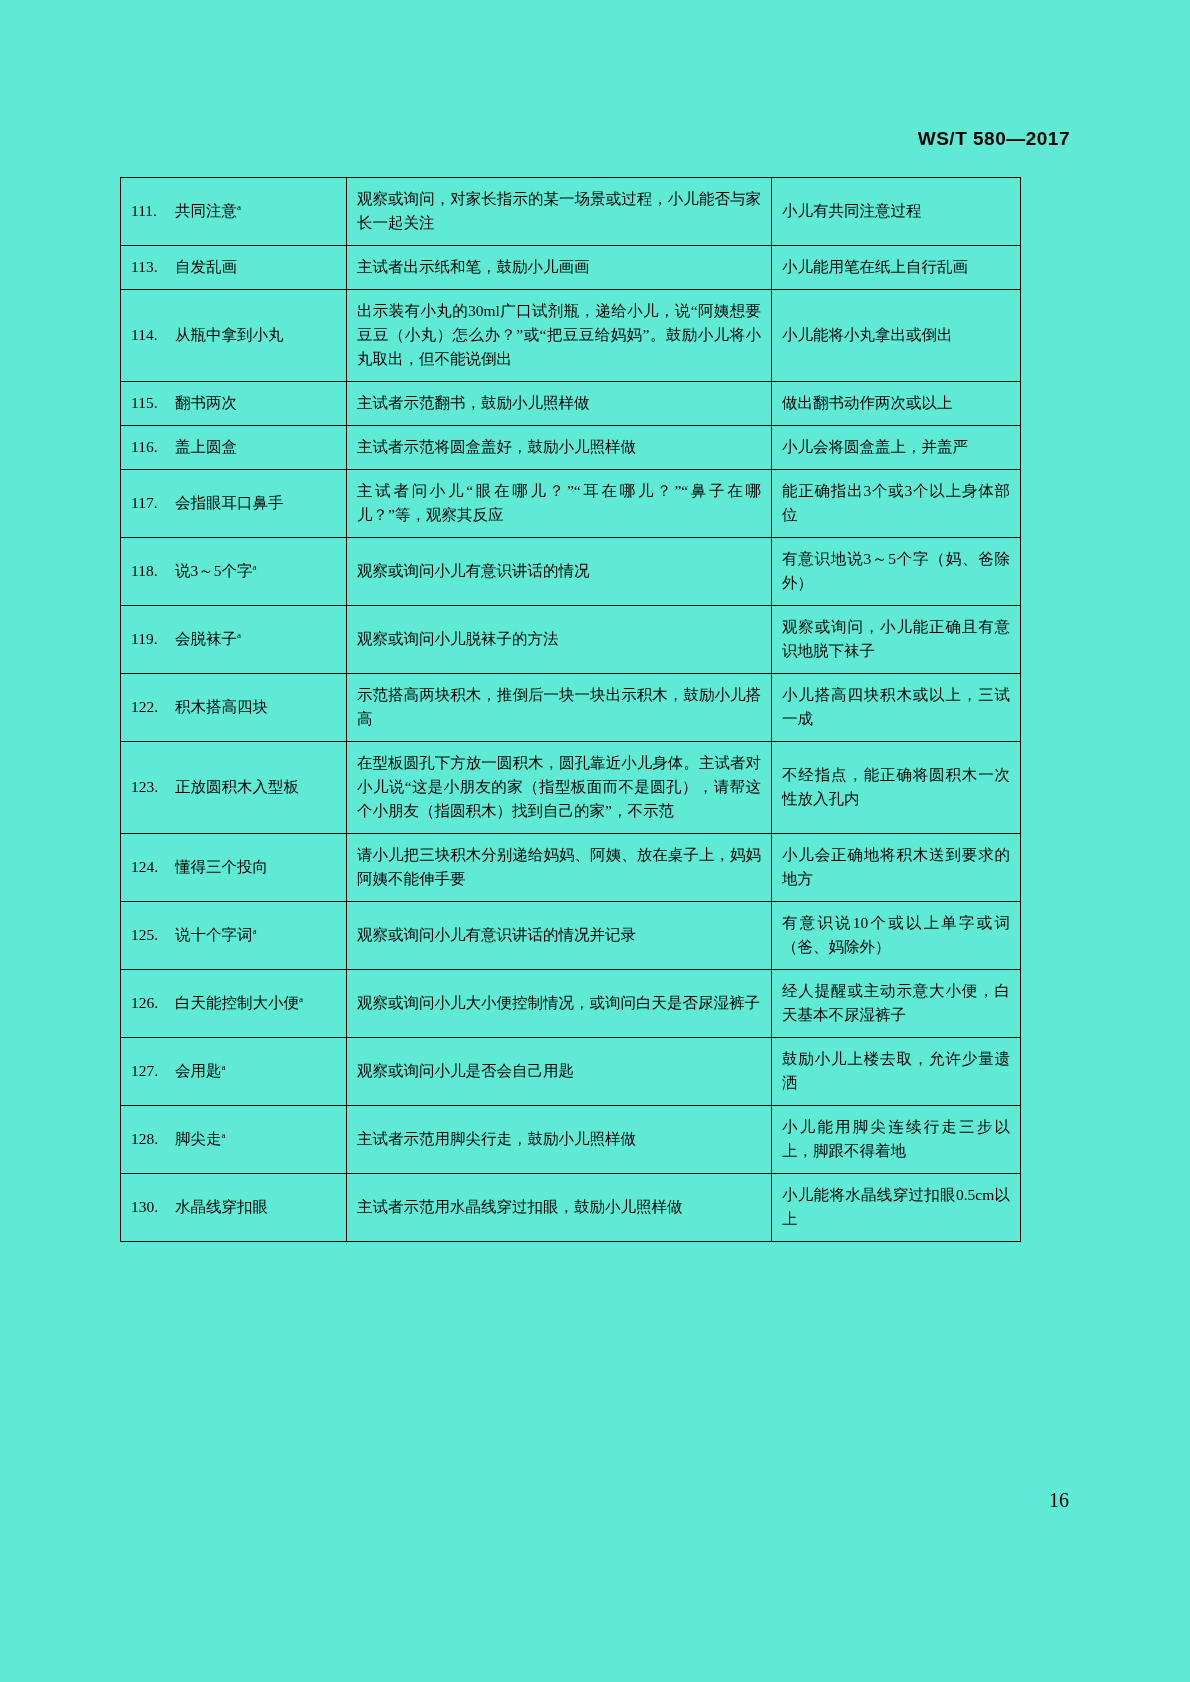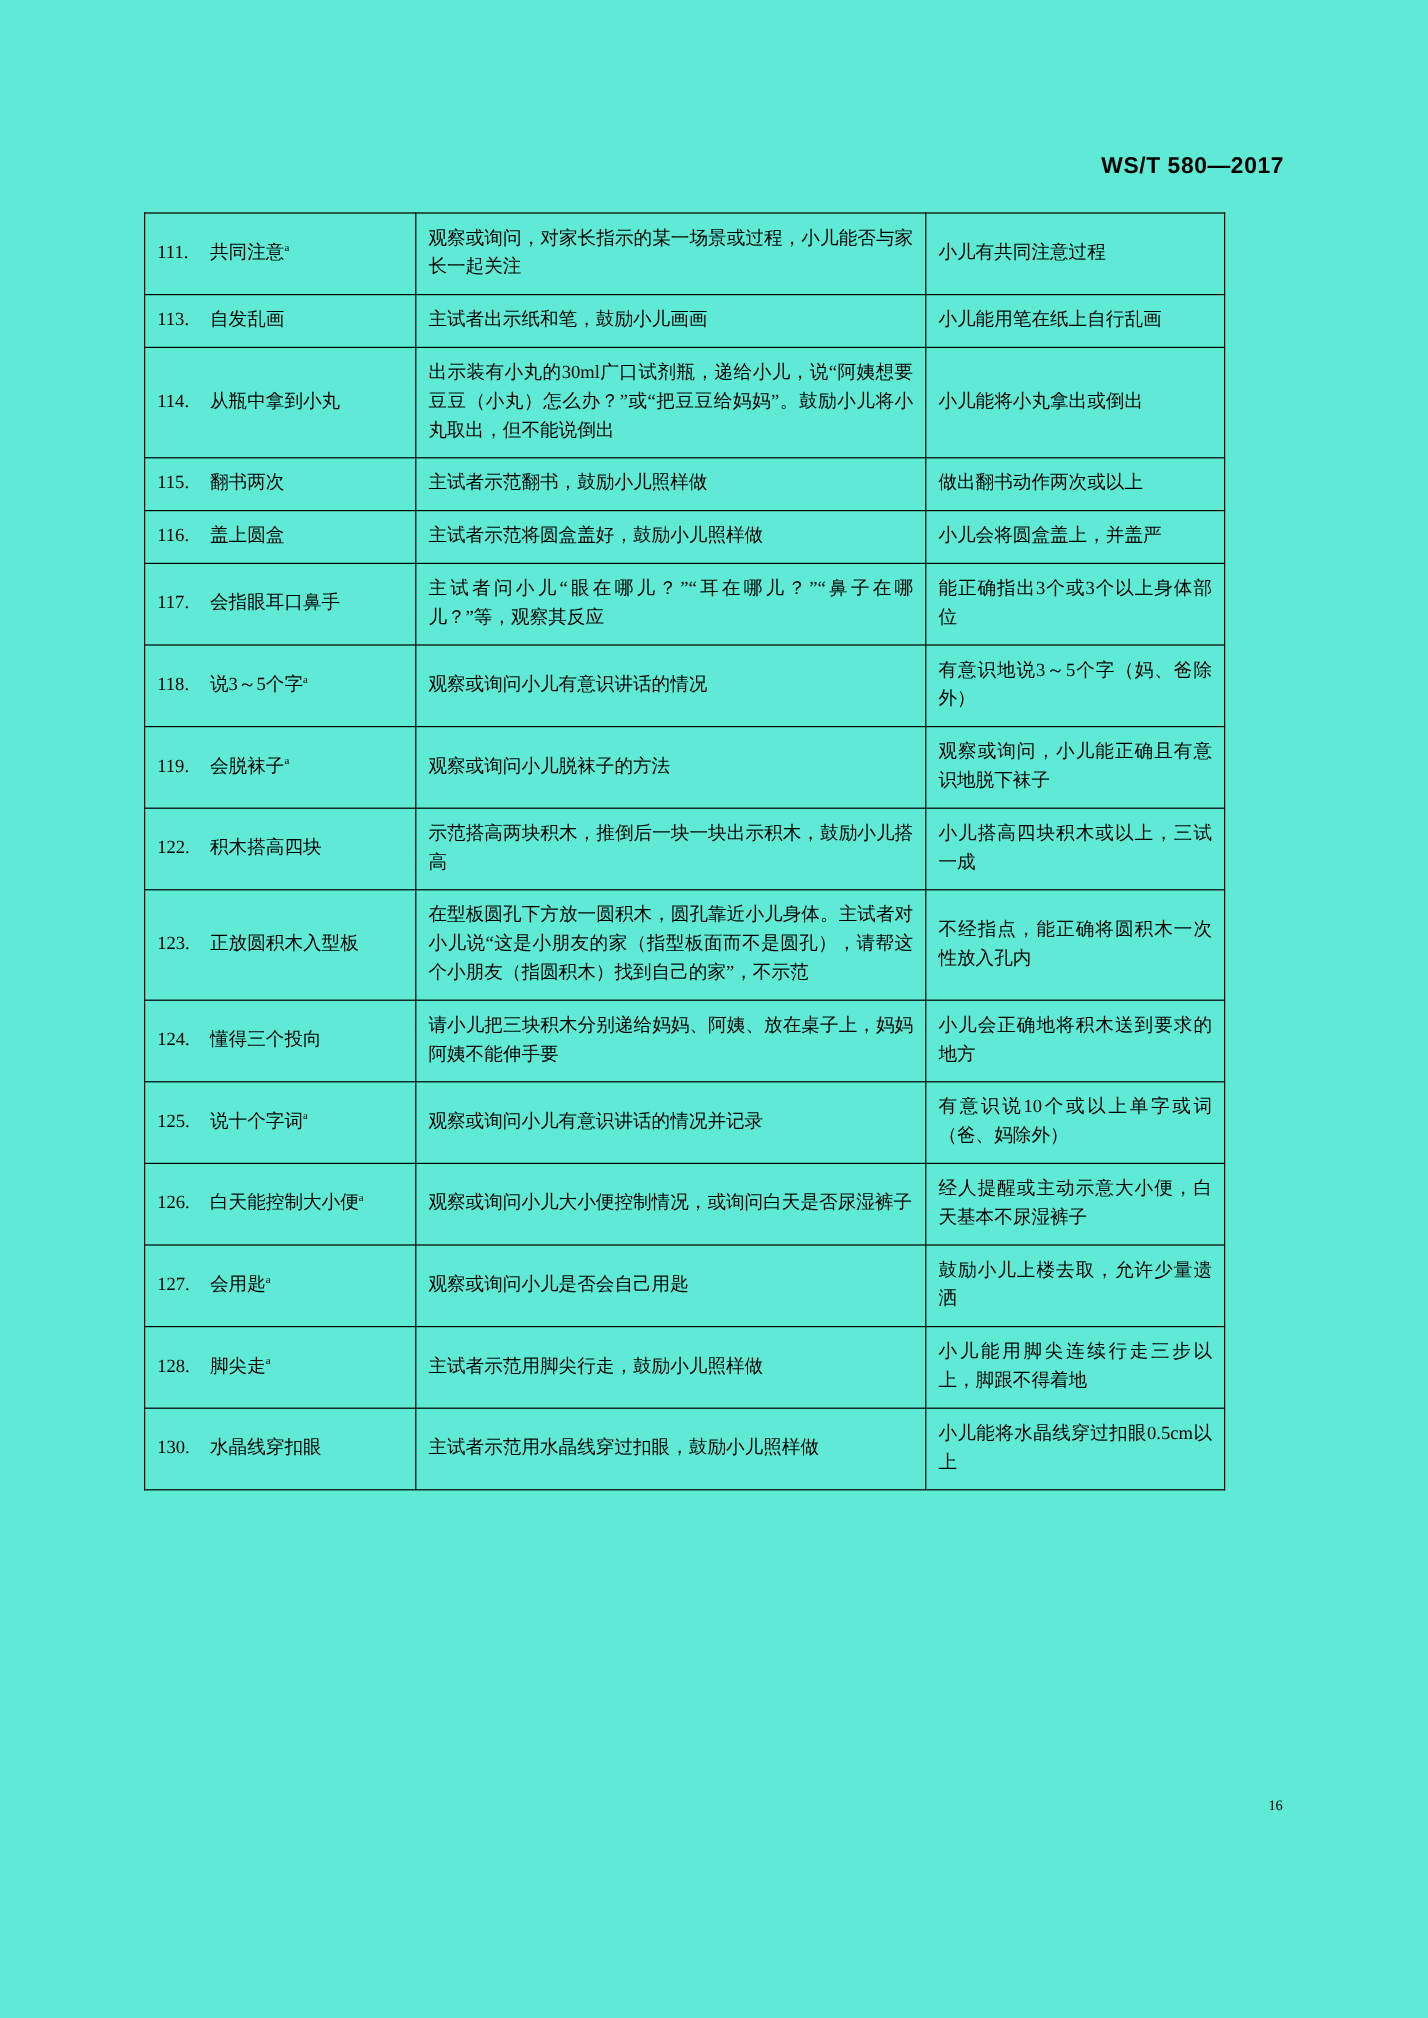--- a/index.html
+++ b/index.html
@@ -74,21 +74,21 @@
   sup.mark {
     font-size: 9px;
     vertical-align: super;
     line-height: 0;
   }
   .page-num {
     position: absolute;
     bottom: 170px;
     right: 121px;
     font-family: "Liberation Serif", "DejaVu Serif", serif;
-    font-size: 12px;
+    font-size: 20px;
   }
 </style>
 </head>
 <body>
 
 <div class="page">
 
   <div class="header-std">WS/T 580—2017</div>
 
   <div class="table-wrap">

